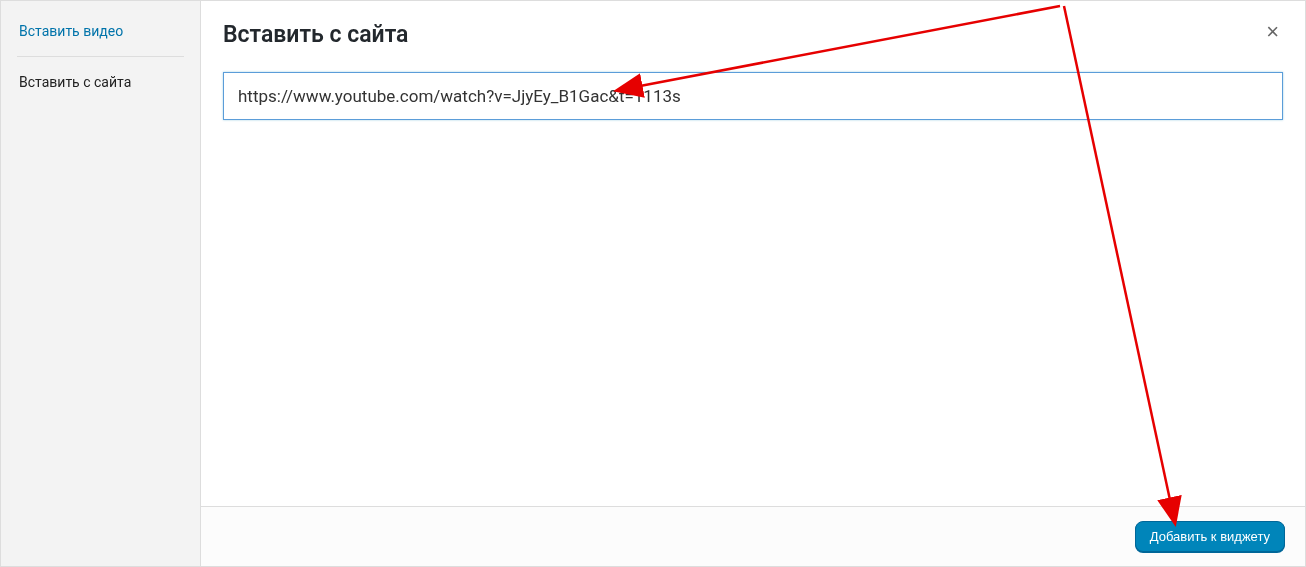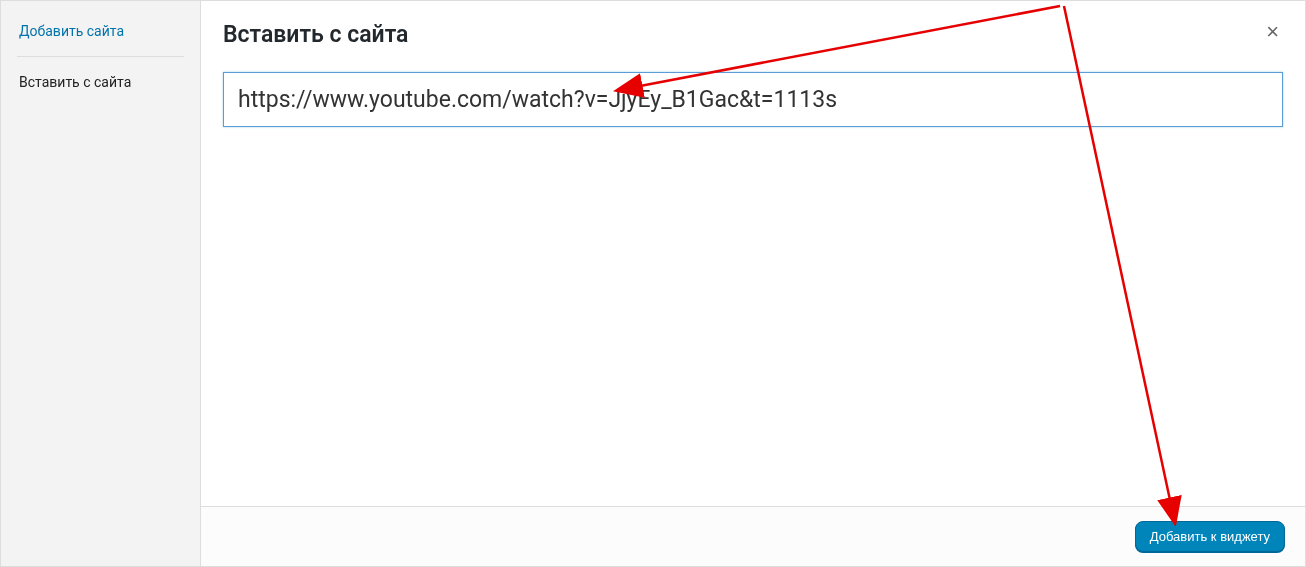--- a/index.html
+++ b/index.html
@@ -68,21 +68,21 @@
       padding: 0 4px;
       line-height: 1;
     }
     .main-body {
       flex: 1;
       padding: 12px 22px;
     }
     .url-input {
       width: 100%;
       padding: 13px 14px;
-      font-size: 23px;
+      font-size: 17px;
       border: 1px solid #5b9dd9;
       outline: none;
       box-shadow: 0 0 2px rgba(30, 140, 190, 0.4);
       color: #333;
       font-family: inherit;
     }
     .main-footer {
       border-top: 1px solid #ddd;
       padding: 14px 20px;
       display: flex;
@@ -107,21 +107,21 @@
       height: 567px;
       pointer-events: none;
       z-index: 100;
     }
   </style>
 </head>
 <body>
 
 <div class="container">
   <div class="sidebar">
-    <div class="sidebar-item link">Добавить сайта</div>
+    <div class="sidebar-item link">Вставить видео</div>
     <hr class="sidebar-divider">
     <div class="sidebar-item">Вставить с сайта</div>
   </div>
   <div class="main">
     <div class="main-header">
       <h1 class="main-title">Вставить с сайта</h1>
       <button class="close-btn">
         <span>×</span>
       </button>
     </div>

